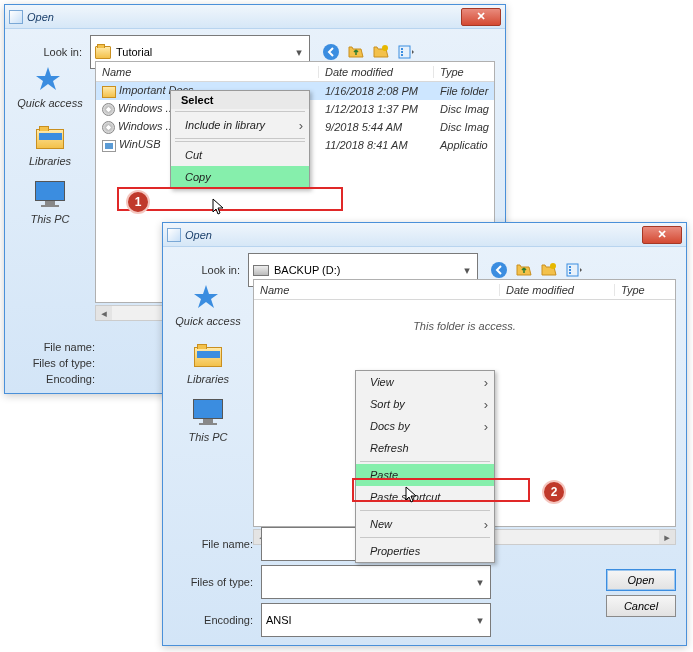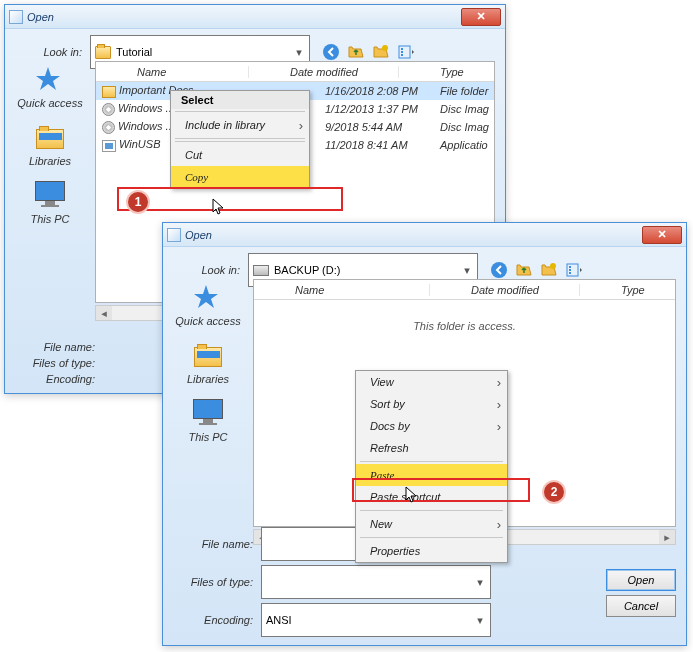--- a/index.html
+++ b/index.html
@@ -23,21 +23,21 @@
 .titlebar .title { flex: 1; color: #1a3f6b; font-style: italic; }
 .titlebar .close {
   width: 40px; height: 18px; background: linear-gradient(to bottom,#e98b7d,#d44a33);
   border:1px solid #a63825; border-radius:2px; color:#fff; text-align:center;
   line-height:15px; font-weight:bold; font-size:11px;
 }
 
 .body { padding: 6px 10px; }
 
 .row { display: flex; align-items: center; margin-bottom: 4px; }
-.lbl { width: 75px; text-align: right; padding-right: 8px; font-style: italic; color:#333; }
+.lbl { width: 75px; text-align: right; padding-right: 8px; color:#333; }
 .combo {
   height: 14px; background: #fff; border: 1px solid #7a7a7a;
   display: flex; align-items: center; padding: 16px 4px; position: relative;
 }
 .combo.long { flex: 1; max-width: 220px; }
 .combo.long2 { width: 230px; }
 .combo .arrow { position: absolute; right: 2px; top: 0; bottom: 0; width: 16px;
   display:flex; align-items:center; justify-content:center; color:#555; }
 .folder-ico { width: 16px; height: 13px; background: linear-gradient(to bottom,#ffe9a8,#f3c14b); border:1px solid #c98f1f; border-radius:1px; margin-right:5px; position:relative; }
 .folder-ico::before { content:""; position:absolute; top:-3px; left:1px; width:6px; height:3px; background:#f3c14b; border:1px solid #c98f1f; border-bottom:none; }
@@ -56,21 +56,21 @@
 .pi.lib .f1::before { content:""; position:absolute; top:-4px; left:2px; width:8px; height:4px; background:#f3c14b; border:1px solid #c98f1f; border-bottom:none;}
 .pi.lib .bar { position:absolute; top:10px; left:6px; right:5px; height:7px; background:#3b8de0; }
 .pi.pc { position:relative; }
 .pi.pc .scr { width:30px; height:20px; background:#3b8de0; border:1px solid #555; margin:0 auto; }
 .pi.pc .std { width:10px; height:4px; background:#888; margin:0 auto; }
 .pi.pc .bse { width:18px; height:2px; background:#888; margin:0 auto; }
 
 .filelist { position:absolute; left:90px; right:10px; top:56px; bottom:100px; background:#fff; border:1px solid #b0b0b0; }
 .w1 .filelist { bottom: 90px; }
 .flhead { display:flex; border-bottom:1px solid #d8d8d8; height:20px; align-items:center; font-style:italic; color:#333; }
-.flhead div { padding:0 6px; border-right:1px solid #e6e6e6;margin-left:35px; }
+.flhead div { padding:0 6px; border-right:1px solid #e6e6e6; }
 .col-n { flex: 1; }
 .col-d { width: 115px; }
 .col-t { width: 60px; border-right:none !important; }
 
 .flrow { display:flex; height:18px; align-items:center; font-style:italic; color:#333; }
 .flrow .c { padding:0 6px; overflow:hidden; white-space:nowrap; }
 .flrow.sel { background:#cde6ff; }
 .ico-sm { width:14px; height:12px; display:inline-block; vertical-align:middle; margin-right:3px; }
 .ico-folder { background:linear-gradient(#ffe9a8,#f3c14b); border:1px solid #c98f1f; }
 .ico-disc { border-radius:50%; background:radial-gradient(circle,#fff 25%,#bbb 30%,#ddd 70%); border:1px solid #888; width:13px; height:13px; }
@@ -92,25 +92,25 @@
 .brow .lbl { width:88px; }
 .brow .combo { flex:1; max-width:230px; }
 .btns { position:absolute; right:0; bottom:20px; display:flex; flex-direction:column; gap:4px;}
 .dlgbtn { width:70px; height:22px; background:linear-gradient(#f6f6f6,#e2e2e2); border:1px solid #8a8a8a; text-align:center; line-height:20px; font-style:italic; }
 .dlgbtn.def { border:1px solid #3b8de0; box-shadow: inset 0 0 0 1px #9cc6ee; }
 
 
 .ctx { position:absolute; background:#f2f2f2; border:1px solid #9a9a9a; box-shadow:2px 2px 4px rgba(0,0,0,0.25); }
 .ctx .hdr { padding:3px 10px; font-weight:bold; background:#e9e9e9; font-style:normal; }
 .ctx .item { height:22px; display:flex; align-items:center; padding:0 30px 0 14px; font-style:italic; color:#222; position:relative; }
-.ctx .item.hl { background:#fde047;font-family:Liberation Serif, serif; }
+.ctx .item.hl { background:#86efac; }
 .ctx .sep { height:1px; background:#c8c8c8; margin:2px 4px; }
 .ctx .sub::after { content:"›"; position:absolute; right:6px; color:#555; font-style:normal; font-size:13px; }
 .ctx1 { left:170px; top:90px; width:140px; }
-.ctx2 { left:355px; top:370px; width:153px; }
+.ctx2 { left:355px; top:370px; width:140px; }
 
 .redbox { position:absolute; border:2px solid #e02828; pointer-events:none; }
 .rb1 { left:117px; top:187px; width:226px; height:24px; }
 .rb2 { left:352px; top:478px; width:178px; height:24px; }
 
 .badge { position:absolute; width:24px; height:24px; border-radius:50%; background:#c0392b; border:2px solid #f5c6bf; color:#fff; font-weight:bold; display:flex; align-items:center; justify-content:center; font-style:normal; font-size:12px; }
 .b1 { left:126px; top:190px; }
 .b2 { left:542px; top:480px; }
 
 .cursor { position:absolute; width:14px; height:18px; pointer-events:none; }

